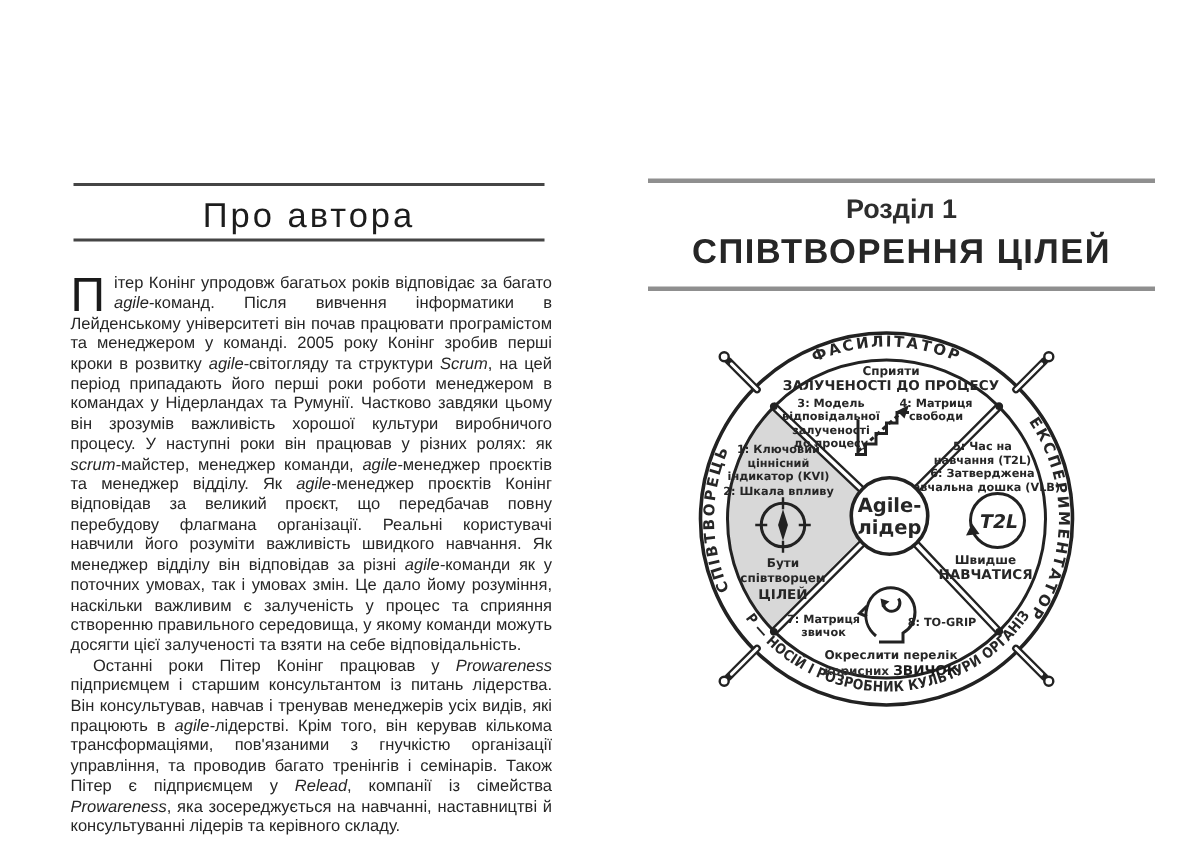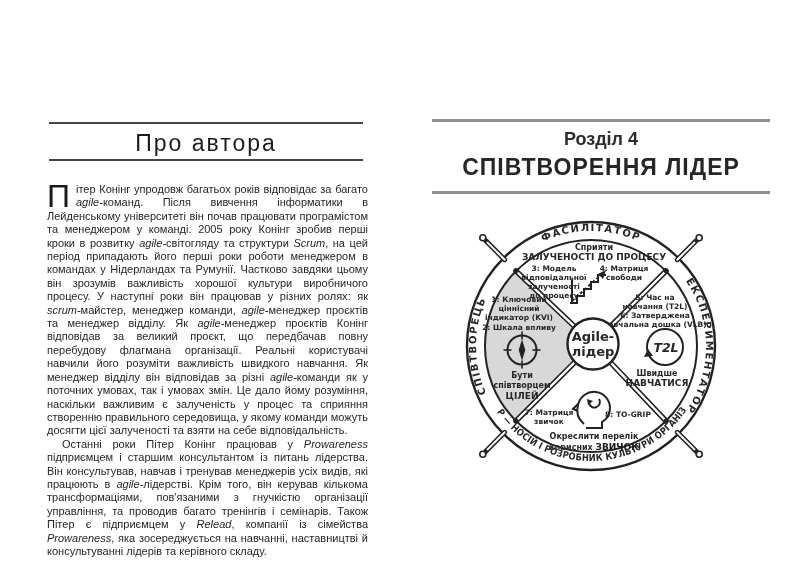--- a/index.html
+++ b/index.html
@@ -49,22 +49,22 @@
     <div class="lp-rule r2"></div>
 
     <div class="lp-body">
       <p class="p1">Пітер Конінг упродовж багатьох років відповідає за багато <i>agile-</i>команд. Після вивчення інформатики в Лейденському університеті він почав працювати програмістом та менеджером у команді. 2005 року Конінг зробив перші кроки в розвитку <i>agile-</i>світогляду та структури <i>Scrum</i>, на цей період припадають його перші роки роботи менеджером в командах у Нідерландах та Румунії. Частково завдяки цьому він зрозумів важливість хорошої культури виробничого процесу. У наступні роки він працював у різних ролях: як <i>scrum-</i>майстер, менеджер команди, <i>agile-</i>менеджер проєктів та менеджер відділу. Як <i>agile-</i>менеджер проєктів Конінг відповідав за великий проєкт, що передбачав повну перебудову флагмана організації. Реальні користувачі навчили його розуміти важливість швидкого навчання. Як менеджер відділу він відповідав за різні <i>agile-</i>команди як у поточних умовах, так і умовах змін. Це дало йому розуміння, наскільки важливим є залученість у процес та сприяння створенню правильного середовища, у якому команди можуть досягти цієї залученості та взяти на себе відповідальність.</p>
       <p class="p2">Останні роки Пітер Конінг працював у <i>Prowareness</i> підприємцем і старшим консультантом із питань лідерства. Він консультував, навчав і тренував менеджерів усіх видів, які працюють в <i>agile-</i>лідерстві. Крім того, він керував кількома трансформаціями, пов'язаними з гнучкістю організації управління, та проводив багато тренінгів і семінарів. Також Пітер є підприємцем у <i>Relead</i>, компанії із сімейства <i>Prowareness</i>, яка зосереджується на навчанні, наставництві й консультуванні лідерів та керівного складу.</p>
     </div>
   </div>
 
   <div>
     <div class="rp-rule r1"></div>
-    <div class="rp-chapter">Розділ 4</div>
-    <div class="rp-title">СПІВТВОРЕННЯ ЛІДЕР</div>
+    <div class="rp-chapter">Розділ 1</div>
+    <div class="rp-title">СПІВТВОРЕННЯ ЦІЛЕЙ</div>
     <div class="rp-rule r2"></div>
 
     <svg class="wheel" width="350" height="290" viewBox="430 205 350 290">
 
       <defs>
         <path id="arcTop" d="M476,346 A115,115 0 0 1 706,346"></path>
         <path id="arcLeft" d="M509.7,427.3 A115,115 0 0 1 509.7,264.7"></path>
         <path id="arcRight" d="M672.3,264.7 A115,115 0 0 1 672.3,427.3"></path>
         <path id="arcBottom" d="M496.8,412 A115,115 0 0 0 685.2,412"></path>
       </defs>

